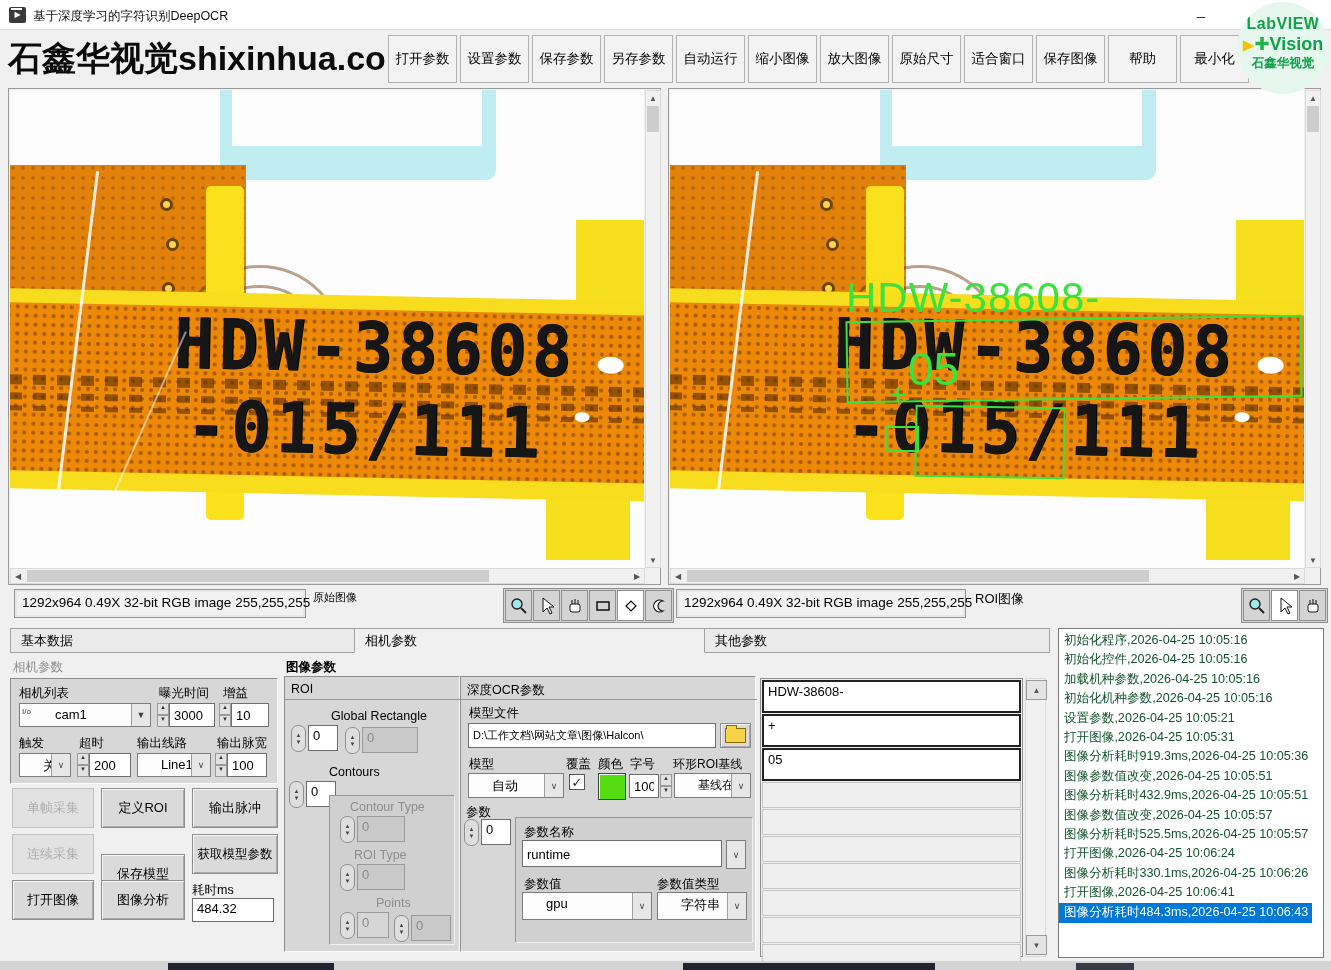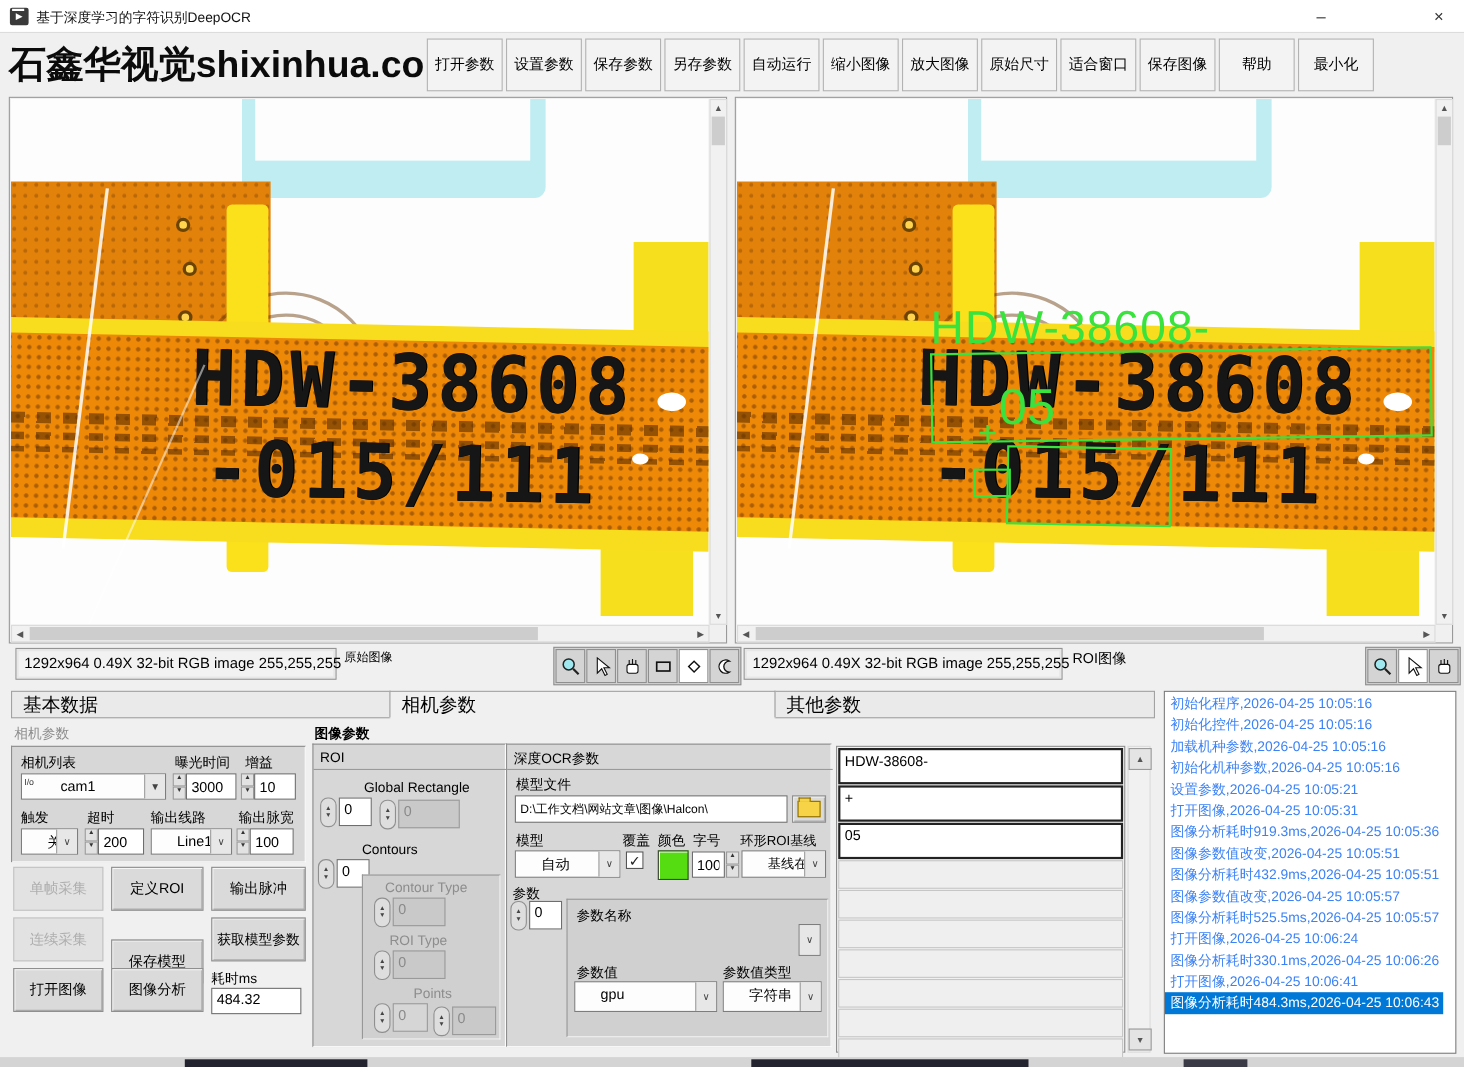--- a/index.html
+++ b/index.html
@@ -52,21 +52,21 @@
   .sbthumb{position:absolute;background:#cdcdcd;}
   
   .infobox{background:#f2f2f2;border:1px solid #949494;box-shadow:inset 0 0 0 2px #e7e7e7;
            font-size:13.5px;padding:5px 7px;color:#000;white-space:nowrap;}
   .lbl{font-size:12.5px;color:#000;white-space:nowrap;}
   .dim{color:#8d8d8d;}
   .toolgrp{background:#d4d4d4;border:1px solid #8f8f8f;padding:1px;display:flex;gap:1px;}
   .tool{width:25px;height:29px;background:#d4d4d4;border:1px solid #8f8f8f;display:flex;align-items:center;justify-content:center;}
   .tool.active{background:#ffffff;}
   
-  .tab{top:628px;height:25px;background:#eaeaea;border:1px solid #a2a2a2;font-size:17px;display:flex;
+  .tab{top:628px;height:25px;background:#eaeaea;border:1px solid #a2a2a2;font-size:13px;display:flex;
        align-items:center;padding-left:10px;}
   .tab.sel{background:#f0f0f0;border-bottom-color:#f0f0f0;}
   
   .panel{background:#d7d7d7;border:1px solid;border-color:#8e8e8e #fbfbfb #fbfbfb #8e8e8e;}
   .panel2{background:#d0d0d0;border:1px solid;border-color:#979797 #f2f2f2 #f2f2f2 #979797;}
   .fieldw{background:#fff;border:1px solid #6e6e6e;font-size:13px;padding:2px 4px;color:#000;
           font-family:"Liberation Sans",sans-serif;}
   input.fieldw{outline:none;}
   .fieldg{background:#c9c9c9;border:1px solid #9a9a9a;font-size:13px;padding:2px 4px;color:#8a8a8a;}
   .spin{display:flex;flex-direction:column;width:12px;}
@@ -85,21 +85,21 @@
   .chk{width:16px;height:16px;background:#fff;border:1px solid #555;font-size:13px;line-height:15px;
        text-align:center;color:#222;font-weight:700;}
   .swatch{border:1px solid #444;box-shadow:inset 1px 1px 0 #fff;}
   .folder{width:19px;height:13px;background:#f7d447;border:1px solid #8a6a00;position:relative;}
   .folder:before{content:"";position:absolute;left:0;top:-4px;width:9px;height:3px;background:#f7d447;
                  border:1px solid #8a6a00;border-bottom:none;}
   
   .resrow{height:25px;border:2px solid #222;background:#fff;font-size:13px;padding:2px 4px;margin-bottom:1px;}
   .resempty{height:24px;border:1px solid #c6c6c6;background:#efefef;margin-bottom:1px;}
   .loglist{background:#fff;border:1px solid #7a7a7a;overflow:hidden;padding-top:2px;}
-  .logrow{height:19.4px;line-height:19.4px;font-size:12.6px;color:#3b82f6;padding-left:5px;white-space:nowrap;}
+  .logrow{height:19.4px;line-height:19.4px;font-size:12.6px;color:#14532d;padding-left:5px;white-space:nowrap;}
   .logrow.sel{background:#0078d7;color:#fff;display:inline-block;height:19.4px;padding-right:4px;}
   .tasks{background:#23232f;}
 </style>
 </head>
 <body>
 
 <div class="app">
 
   <div class="abs titlebar"></div>
   <div class="abs appicon"><i></i>▶</div>
@@ -113,20 +113,25 @@
   <div class="abs tbbtn" style="left:532px;">保存参数</div>
   <div class="abs tbbtn" style="left:604px;">另存参数</div>
   <div class="abs tbbtn" style="left:676px;">自动运行</div>
   <div class="abs tbbtn" style="left:748px;">缩小图像</div>
   <div class="abs tbbtn" style="left:820px;">放大图像</div>
   <div class="abs tbbtn" style="left:892px;">原始尺寸</div>
   <div class="abs tbbtn" style="left:964px;">适合窗口</div>
   <div class="abs tbbtn" style="left:1036px;">保存图像</div>
   <div class="abs tbbtn" style="left:1108px;">帮助</div>
   <div class="abs tbbtn" style="left:1180px;">最小化</div>
+  <div class="abs logo">
+    <div class="l1">LabVIEW</div>
+    <div class="l2"><span class="tri">▶</span><span class="plus">✚</span><span>Vision</span></div>
+    <div class="l3">石鑫华视觉</div>
+  </div>
 
   <div class="abs viewer" style="left:8px;top:88px;width:653px;height:497px;">
     <div class="abs scene">
       <div class="abs sc-cyan"></div>
       <div class="abs sc-cyanwhite"></div>
       <div class="abs sc-block"></div>
       <div class="abs arc" style="left:205px;top:215px;width:90px;height:90px;"></div>
       <div class="abs arc" style="left:185px;top:195px;width:130px;height:130px;"></div>
       <div class="abs arc" style="left:165px;top:175px;width:170px;height:170px;"></div>
       <div class="abs pad" style="left:150px;top:108px;"></div>
@@ -411,20 +416,21 @@
         <span class="arr">∨</span>
     </div>
     <div class="abs lbl" style="left:5px;top:127px;">参数</div>
     <div class="abs ospin" style="left:3px;top:142px;">
         <span>▲</span>
         <span>▼</span>
       </div>
     <div class="abs fieldw" style="left:20px;top:142px;width:30px;height:26px;">0</div>
     <div class="abs panel2" style="left:54px;top:140px;width:238px;height:126px;">
       <div class="abs lbl" style="left:8px;top:6px;">参数名称</div>
+      <div class="abs fieldw" style="left:6px;top:22px;width:200px;height:27px;padding-top:6px;">runtime</div>
       <div class="abs combo" style="left:210px;top:22px;width:20px;height:29px;">
           <span class="arr" style="border:none;width:100%;">∨</span>
         </div>
       <div class="abs lbl" style="left:8px;top:58px;">参数值</div>
       <div class="abs combo" style="left:6px;top:74px;width:130px;height:28px;">
         <span class="txt">gpu</span>
           <span class="arr">∨</span>
       </div>
       <div class="abs lbl" style="left:141px;top:58px;">参数值类型</div>
       <div class="abs combo" style="left:141px;top:74px;width:90px;height:28px;">

